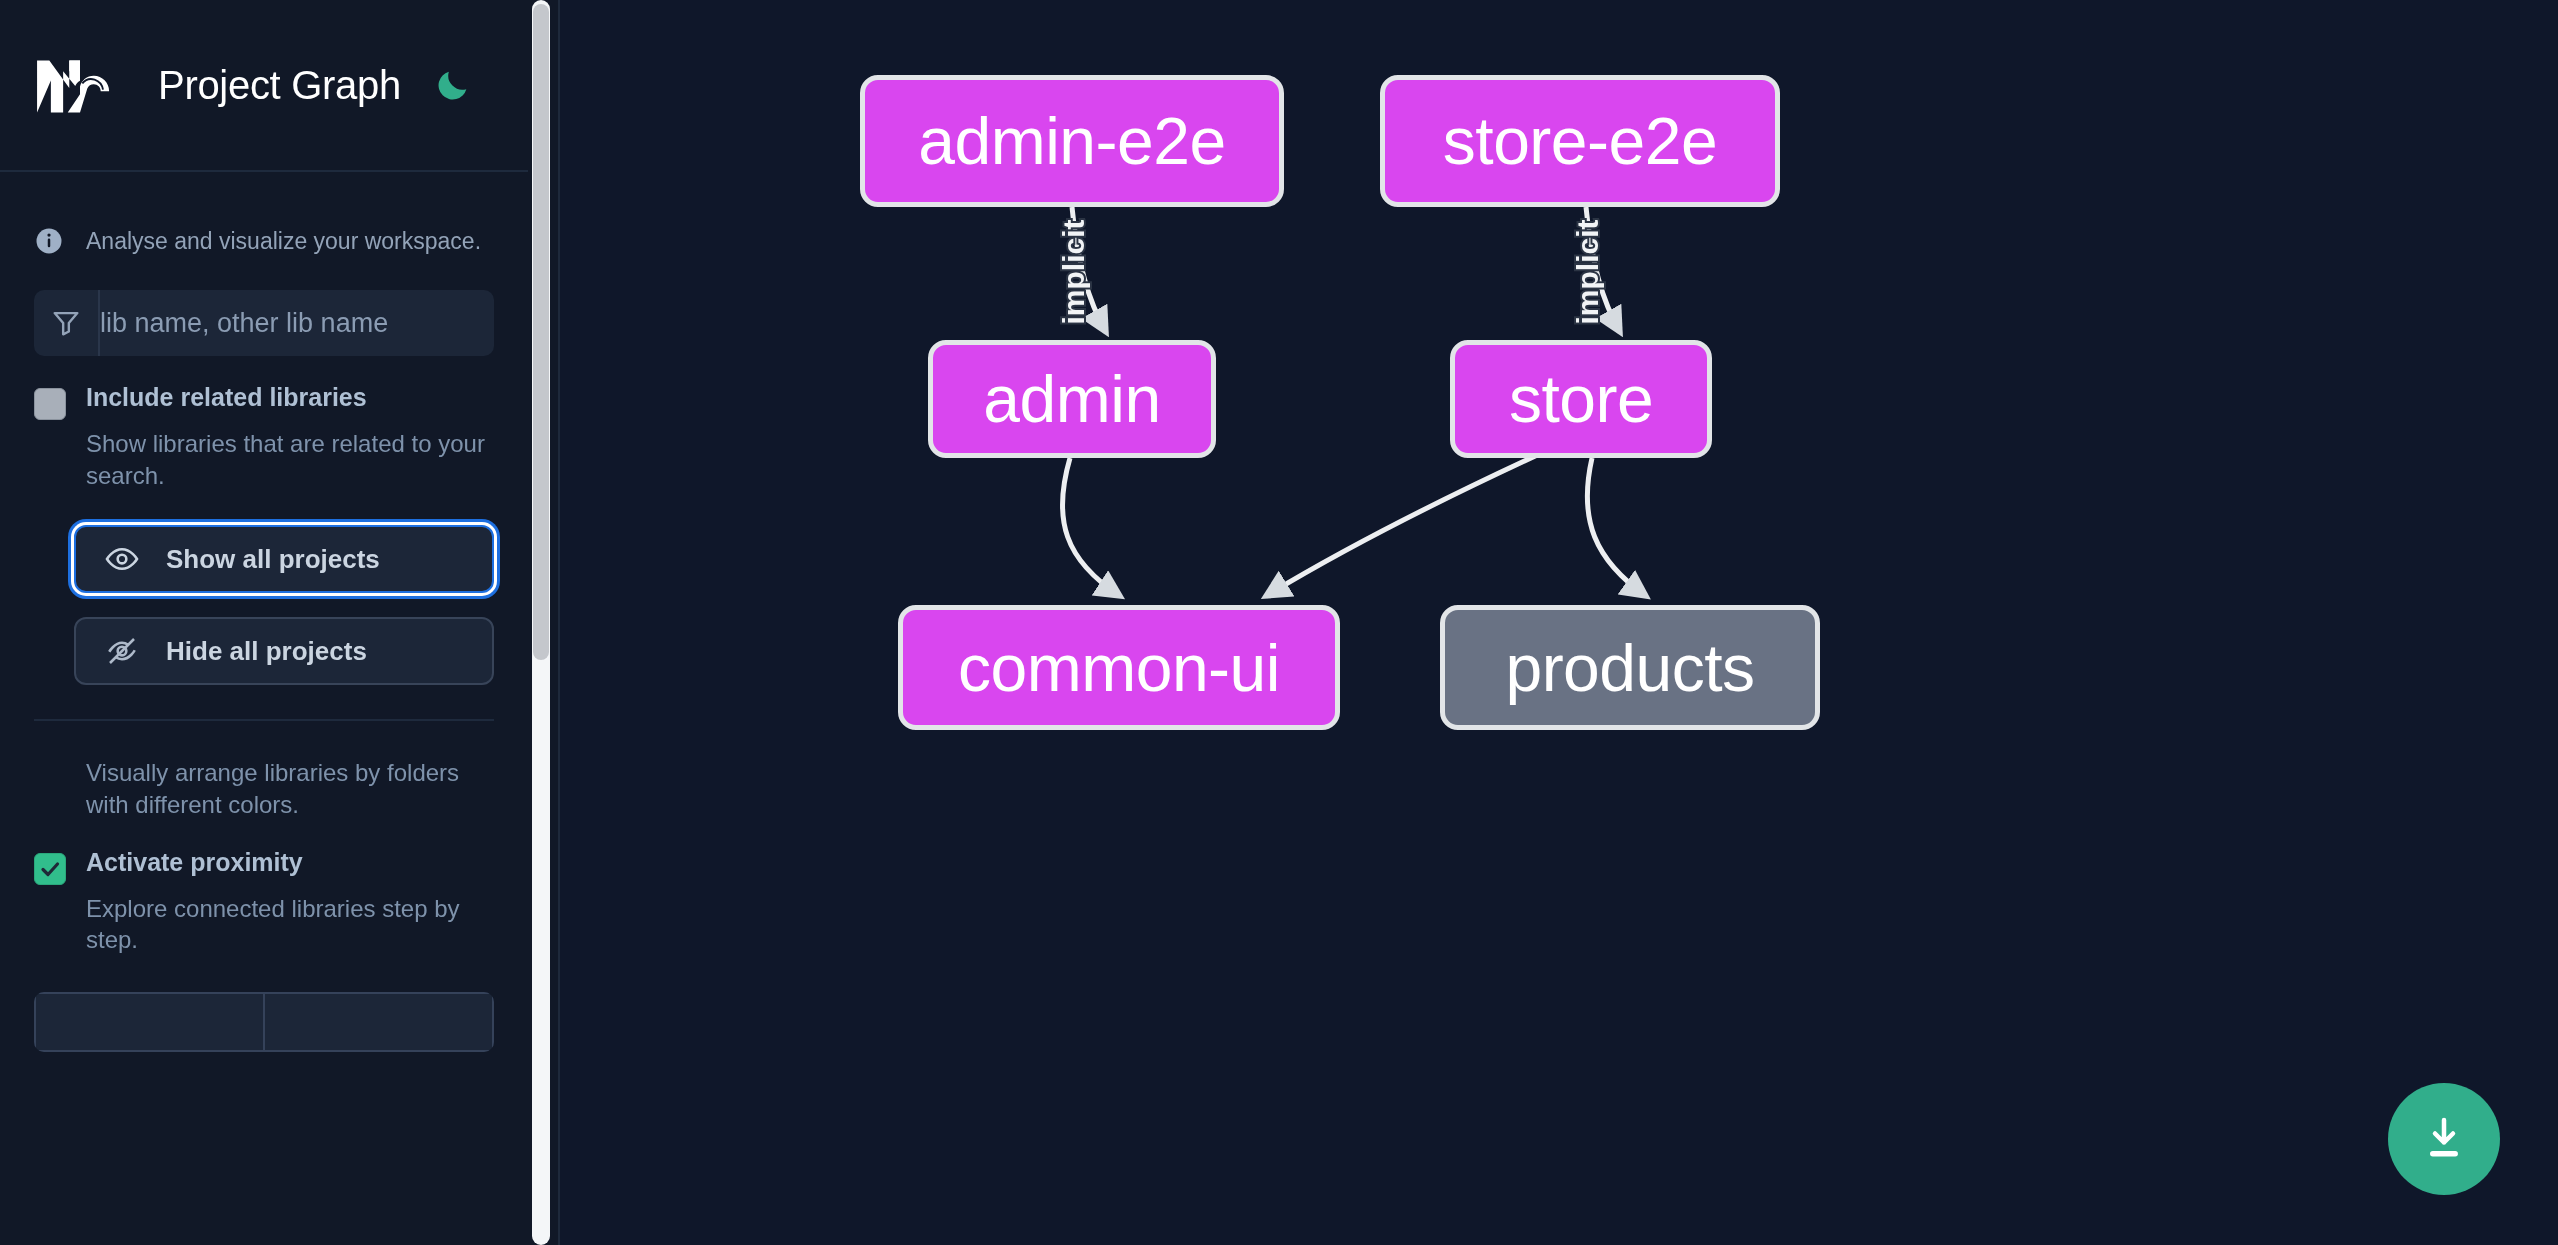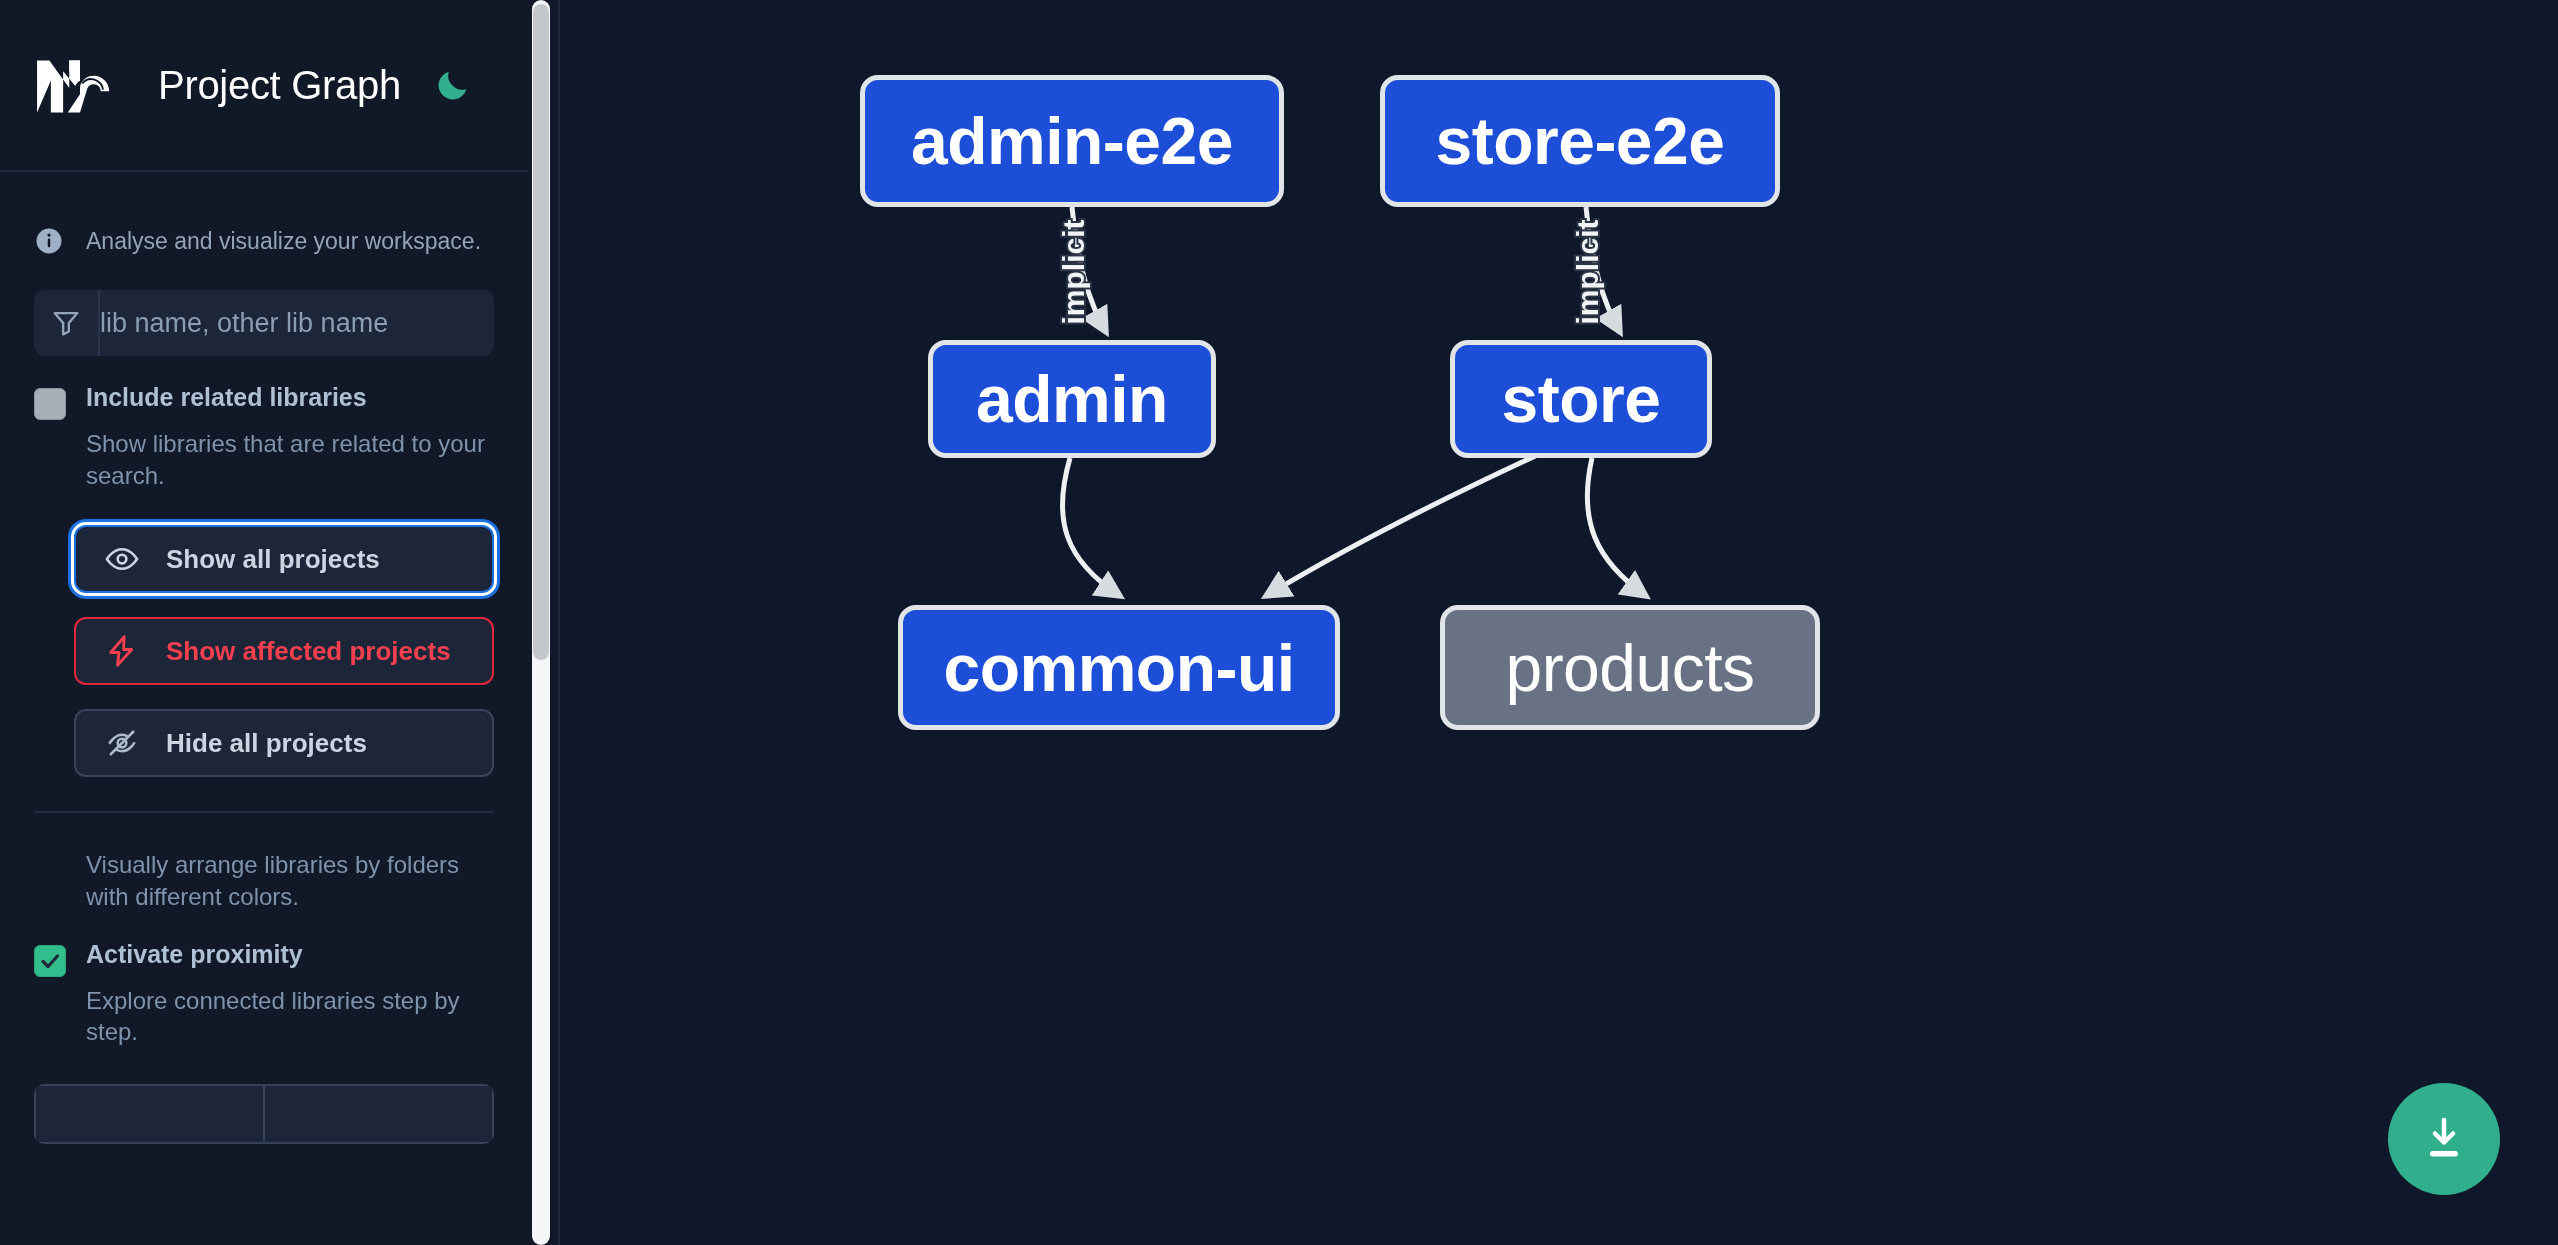--- a/index.html
+++ b/index.html
@@ -151,21 +151,21 @@
     display: flex; align-items: center; justify-content: center;
     border-radius: 18px;
     border: 5px solid #E2E5E8;
     color: #FFFFFF;
     font-size: 66px;
     font-weight: 400;
     letter-spacing: -0.5px;
     cursor: pointer;
     white-space: nowrap;
   }
-  .node.pink { background: #1d4ed8; font-weight: bold; }
+  .node.pink { background: #d946ef; }
   .node.grey { background: #697284; }
 
   .dl-btn {
     position: absolute;
     right: 58px; bottom: 50px;
     width: 112px; height: 112px;
     border-radius: 50%;
     background: #31AE8B;
     display: flex; align-items: center; justify-content: center;
     cursor: pointer;
@@ -232,28 +232,20 @@
         <div class="gbtn focused">
           <span class="ico">
             <svg width="36" height="36" viewBox="0 0 24 24" aria-hidden="true">
               <path fill="none" stroke="#CBD5E1" stroke-width="1.7" d="M2 12s3.8-6.5 10-6.5S22 12 22 12s-3.8 6.5-10 6.5S2 12 2 12z"></path>
               <circle cx="12" cy="12" r="2.9" fill="none" stroke="#CBD5E1" stroke-width="1.7"></circle>
             </svg>
           </span>
           <span>Show all projects</span>
         </div>
 
-        <div class="gbtn danger">
-          <span class="ico">
-            <svg width="36" height="36" viewBox="0 0 24 24" aria-hidden="true">
-              <path fill="none" stroke="#F43F4E" stroke-width="1.9" stroke-linejoin="round" d="M13.5 2.5 4.5 13h5.5l-1 8.5 9.5-10.5h-5.5l.5-8.5z"></path>
-            </svg>
-          </span>
-          <span>Show affected projects</span>
-        </div>
 
         <div class="gbtn">
           <span class="ico">
             <svg width="36" height="36" viewBox="0 0 24 24" aria-hidden="true">
               <path fill="none" stroke="#AEBACA" stroke-width="1.7" d="M3.5 12.5S7 6.5 12 6.5c1.6 0 3 .6 4.2 1.4M20.5 11.5S17.2 17.5 12 17.5c-1.6 0-3-.5-4.2-1.3"></path>
               <circle cx="12" cy="12" r="2.9" fill="none" stroke="#AEBACA" stroke-width="1.7"></circle>
               <line x1="4" y1="20" x2="20" y2="4" stroke="#AEBACA" stroke-width="1.7"></line>
             </svg>
           </span>
           <span>Hide all projects</span>

